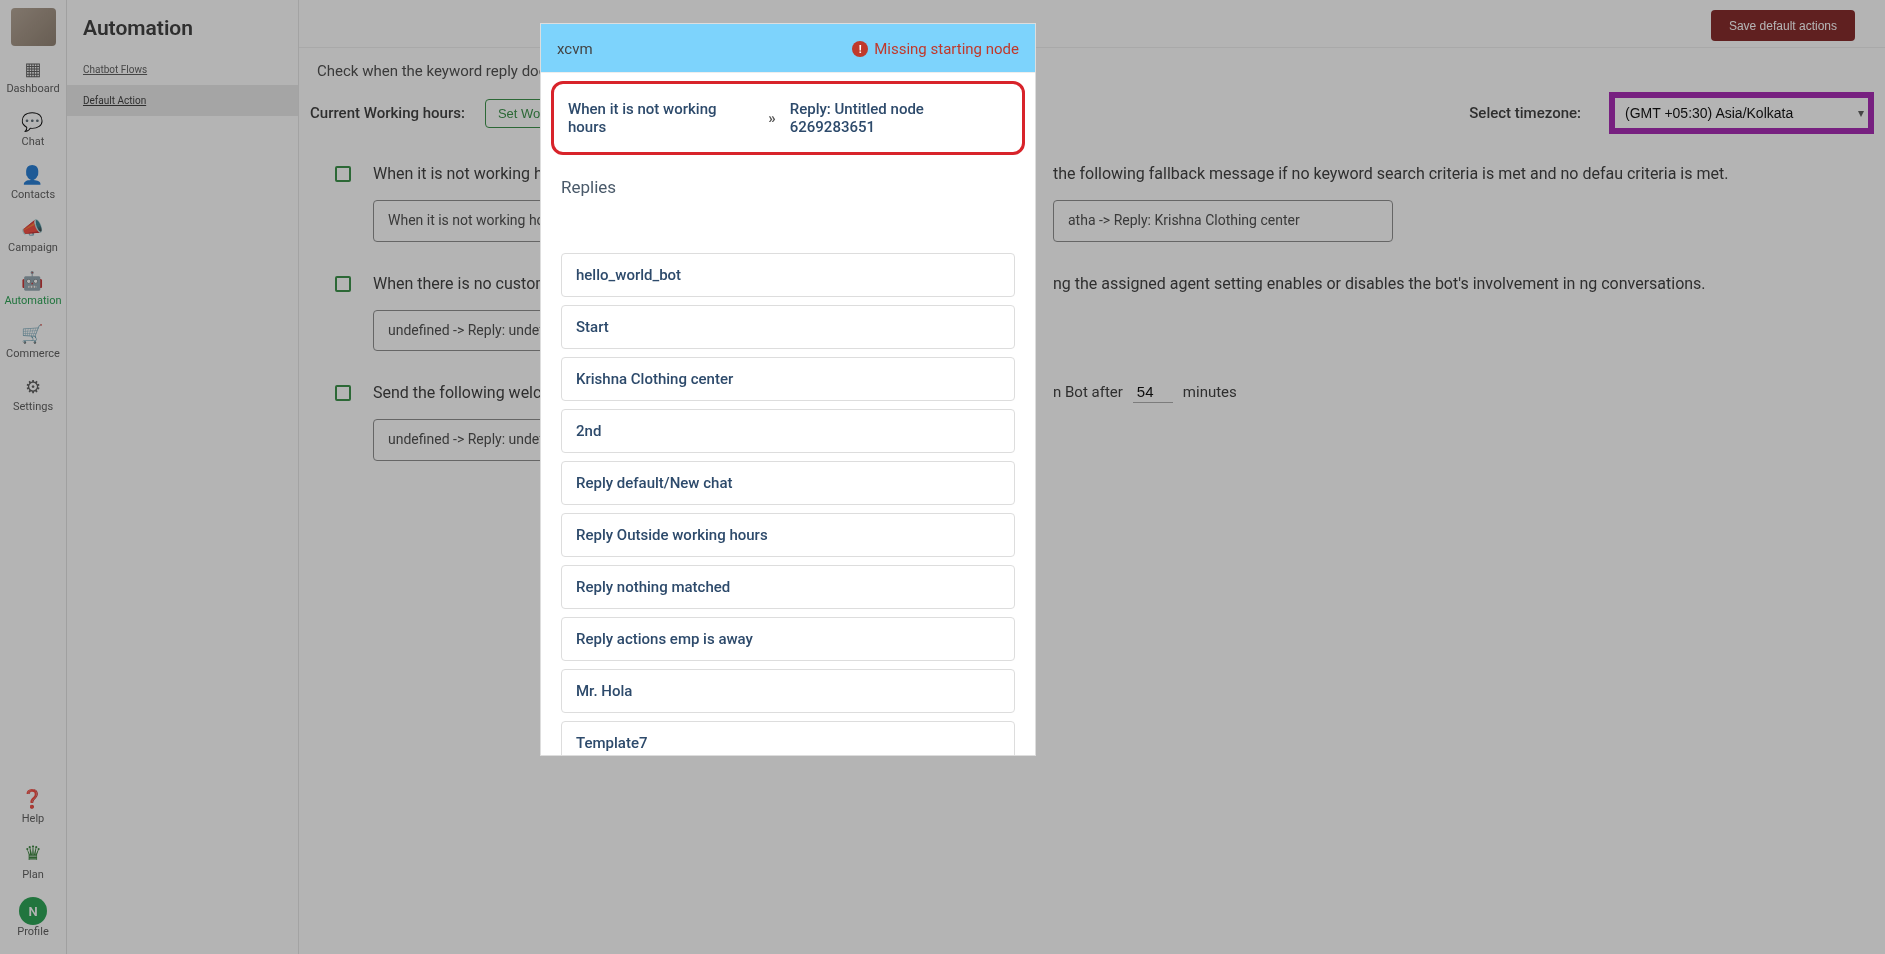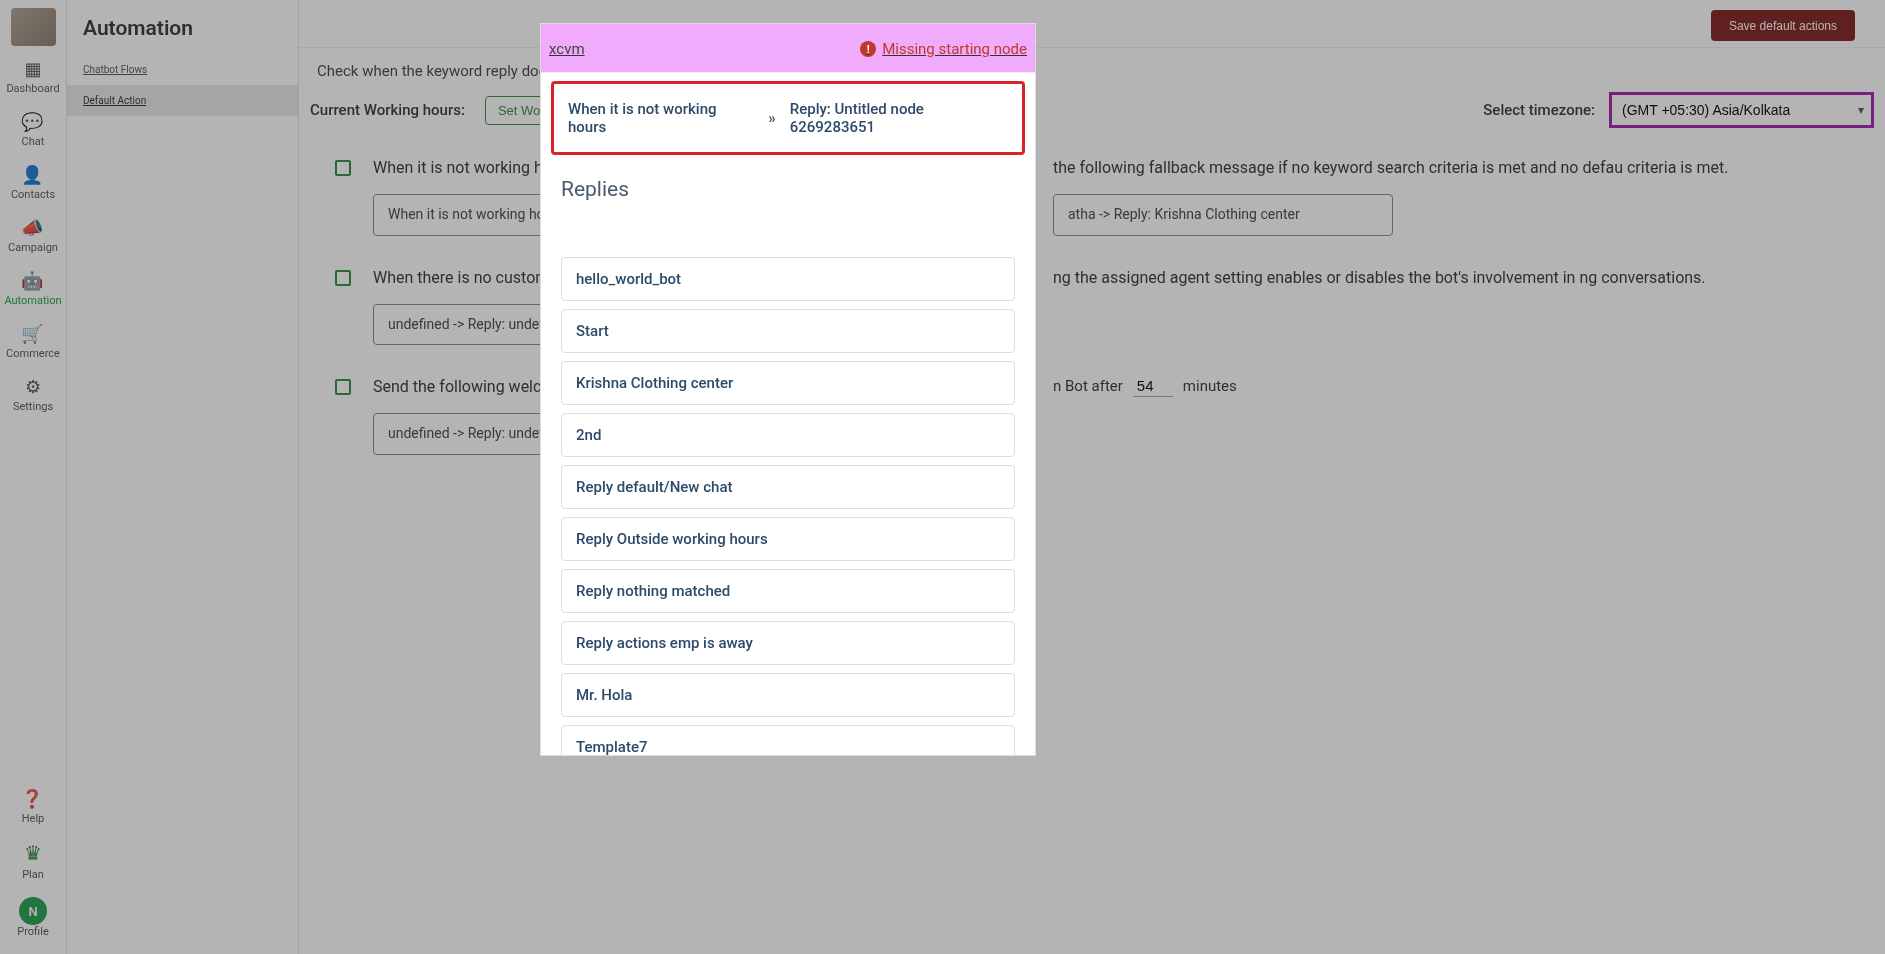--- a/index.html
+++ b/index.html
@@ -118,26 +118,27 @@
       padding: 6px 12px;
       border-radius: 4px;
       font-size: 13px;
       cursor: pointer;
     }
     .tz-group {
       margin-left: auto;
       display: flex; align-items: center; gap: 14px;
     }
     .tz-select {
-      border: 3px solid #a21caf;
+      border: 6px solid #a21caf;
       padding: 7px 48px 7px 10px;
       font-size: 14px;
       min-width: 265px;
       appearance: none;
       background: #fff;
+      margin-left: 14px;
     }
     .tz-wrap { position: relative; display: inline-block; }
     .tz-caret { position: absolute; right: 10px; top: 50%; transform: translateY(-50%); pointer-events: none; color: #555; font-size: 12px; }
     .section-block {
       display: flex;
       align-items: flex-start;
       padding: 10px 0 20px 36px;
     }
     .check-box {
       width: 16px; height: 16px;
@@ -195,24 +196,23 @@
       width: 496px;
       height: 733px;
       background: #fff;
       z-index: 20;
       overflow-y: scroll;
       border: 1px solid #ddd;
     }
     .modal-header-row {
       display: flex;
       align-items: center;
-      padding: 16px 8px 14px;
-      background: #f0abfc;
+      padding: 16px 16px 14px;
+      background: #7dd3fc;
       border-bottom: 1px solid #eee;
-      text-decoration: underline;
     }
     .modal-tag {
       font-size: 15px;
       color: #444;
     }
     .modal-error {
       margin-left: auto;
       color: #c0392b;
       font-size: 15px;
       display: flex; align-items: center; gap: 6px;
@@ -223,31 +223,31 @@
       background: #c0392b;
       color: #fff;
       border-radius: 50%;
       align-items: center; justify-content: center;
       font-size: 11px;
       font-weight: 700;
     }
     .breadcrumb-box {
       margin: 8px 10px 14px;
       border: 3px solid #d8232a;
-      border-radius: 4px;
+      border-radius: 12px;
       padding: 16px 14px;
       font-size: 15px;
       color: #2d4a6b;
       display: flex; align-items: center; gap: 14px;
       font-weight: 500;
     }
     .bc-sep { color: #555; font-weight: 700; }
     .replies-title {
       padding: 8px 20px 12px;
-      font-size: 21px;
+      font-size: 17px;
       color: #4a5a6a;
     }
     .reply-list {
       padding: 0 20px 20px;
       display: flex; flex-direction: column; gap: 8px; margin-top: 44px;
     }
     .reply-item {
       border: 1px solid #ddd;
       border-radius: 4px;
       padding: 12px 14px;

